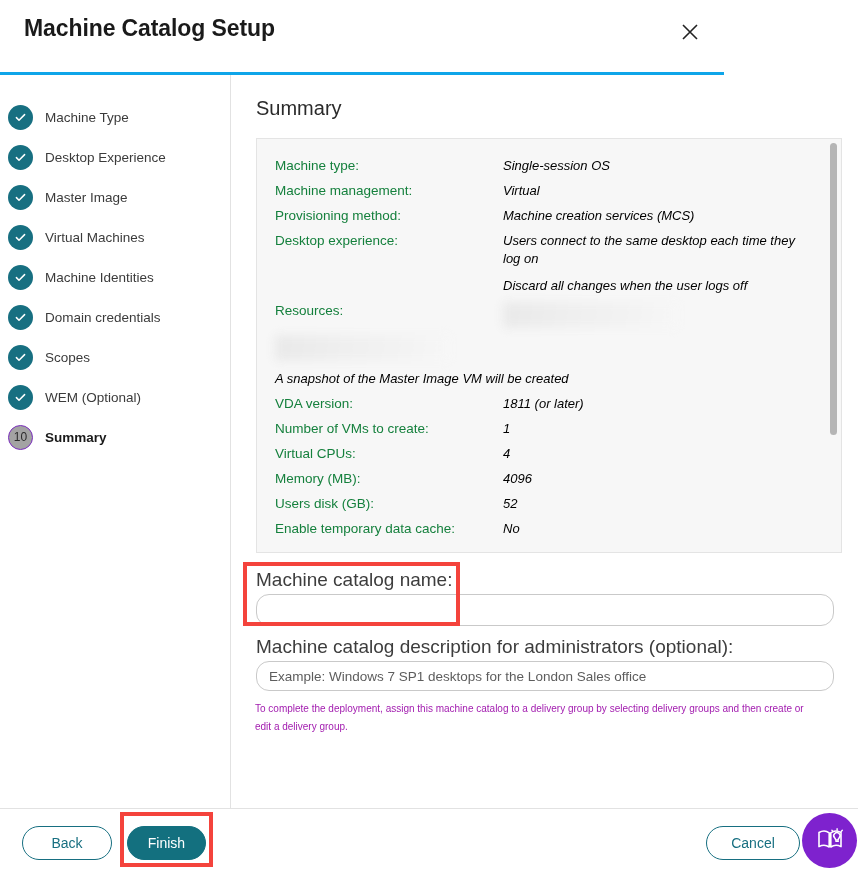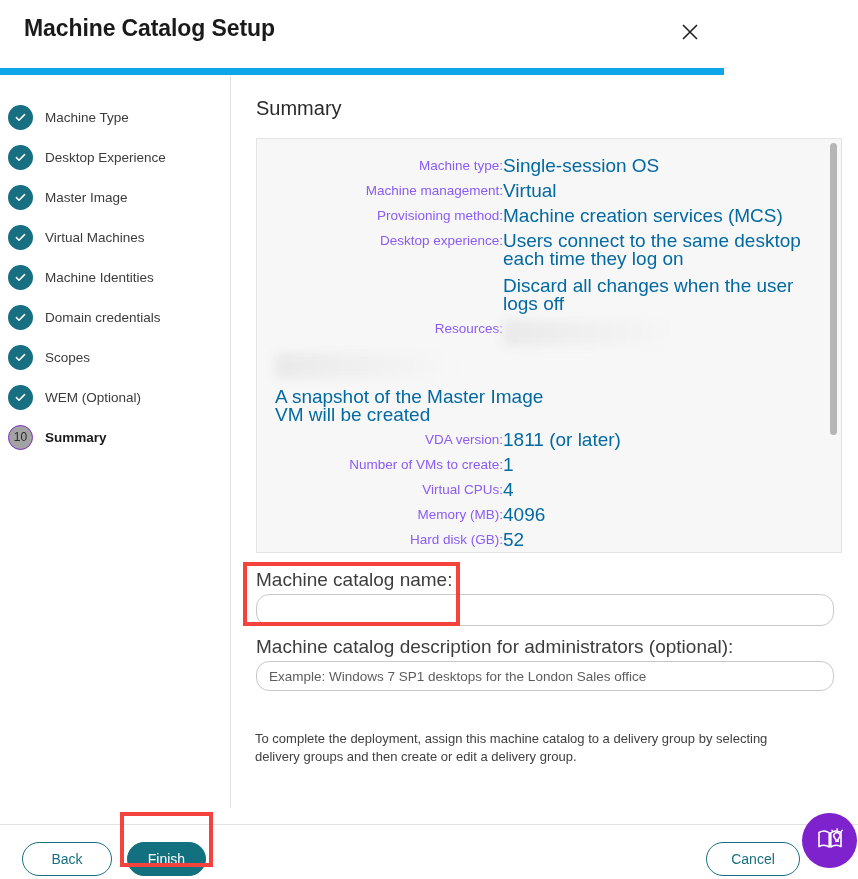--- a/index.html
+++ b/index.html
@@ -12,21 +12,21 @@
     color: #333333;
     overflow: hidden;
     position: relative;
   }
 
   
   .header {
     position: absolute;
     left: 0; top: 0;
     width: 724px; height: 75px;
-    border-bottom: 7px solid #0ea5e9;
+    border-bottom: 3px solid #0ea5e9;
   }
   .header-title {
     position: absolute;
     left: 24px; top: 15px;
     font-size: 23px;
     font-weight: bold;
     color: #1a1a1a;
     letter-spacing: -0.1px;
   }
   .close-btn {
@@ -112,29 +112,29 @@
   }
   .sum-row {
     display: flex;
     align-items: flex-start;
     margin-bottom: 7px;
   }
   .sum-key {
     width: 228px;
     flex: 0 0 228px;
     font-size: 13.5px;
-    color: #8b5cf6;
+    color: #15803d;
     line-height: 17px;
-    text-align: right;
   }
   .sum-val {
-    font-size: 19px;
-    color: #0369a1;
+    font-size: 13px;
+    color: #000000;
     line-height: 18px;
     max-width: 300px;
+    font-style: italic;
   }
   .sum-val.extra {
     margin-top: 9px;
   }
   .sum-val.redacted {
     color: transparent;
     background: linear-gradient(100deg, #e9e9e9 0%, #efefef 40%, #f3f3f3 75%, #f7f7f7 100%);
     filter: blur(5px);
     width: 175px;
     height: 26px;
@@ -168,41 +168,39 @@
     font-size: 13.5px;
     color: #15803d;
     padding: 0 12px;
     outline: none;
   }
   .text-input::placeholder { color: #5d5d5d; }
   .help-text {
     position: absolute;
     left: 255px; top: 700px;
     width: 556px;
-    font-size: 13px;
+    font-size: 10px;
     line-height: 18px;
-    color: #404040;
-    margin-top: 30px;
+    color: #a21caf;
   }
 
   
   .annot {
     position: absolute;
     border: 4px solid #f4433c;
     pointer-events: none;
   }
 
   
   .footer {
     position: absolute;
     left: 0; top: 808px;
     width: 858px; height: 53px;
     border-top: 1px solid #e2e2e2;
     background: #ffffff;
-    margin-top: 16px;
   }
   .btn {
     position: absolute;
     height: 34px;
     border-radius: 17px;
     font-family: "Liberation Sans", sans-serif;
     font-size: 14px;
     display: flex; align-items: center; justify-content: center;
     cursor: pointer;
     padding: 0 10px;
@@ -372,21 +370,21 @@
             <div class="sum-val">4</div>
           </div>
         </div>
         <div class="sum-row">
           <div class="sum-key">Memory (MB):</div>
           <div>
             <div class="sum-val">4096</div>
           </div>
         </div>
         <div class="sum-row">
-          <div class="sum-key">Hard disk (GB):</div>
+          <div class="sum-key">Users disk (GB):</div>
           <div>
             <div class="sum-val">52</div>
           </div>
         </div>
         <div class="sum-row">
           <div class="sum-key">Enable temporary data cache:</div>
           <div>
             <div class="sum-val">No</div>
           </div>
         </div>

